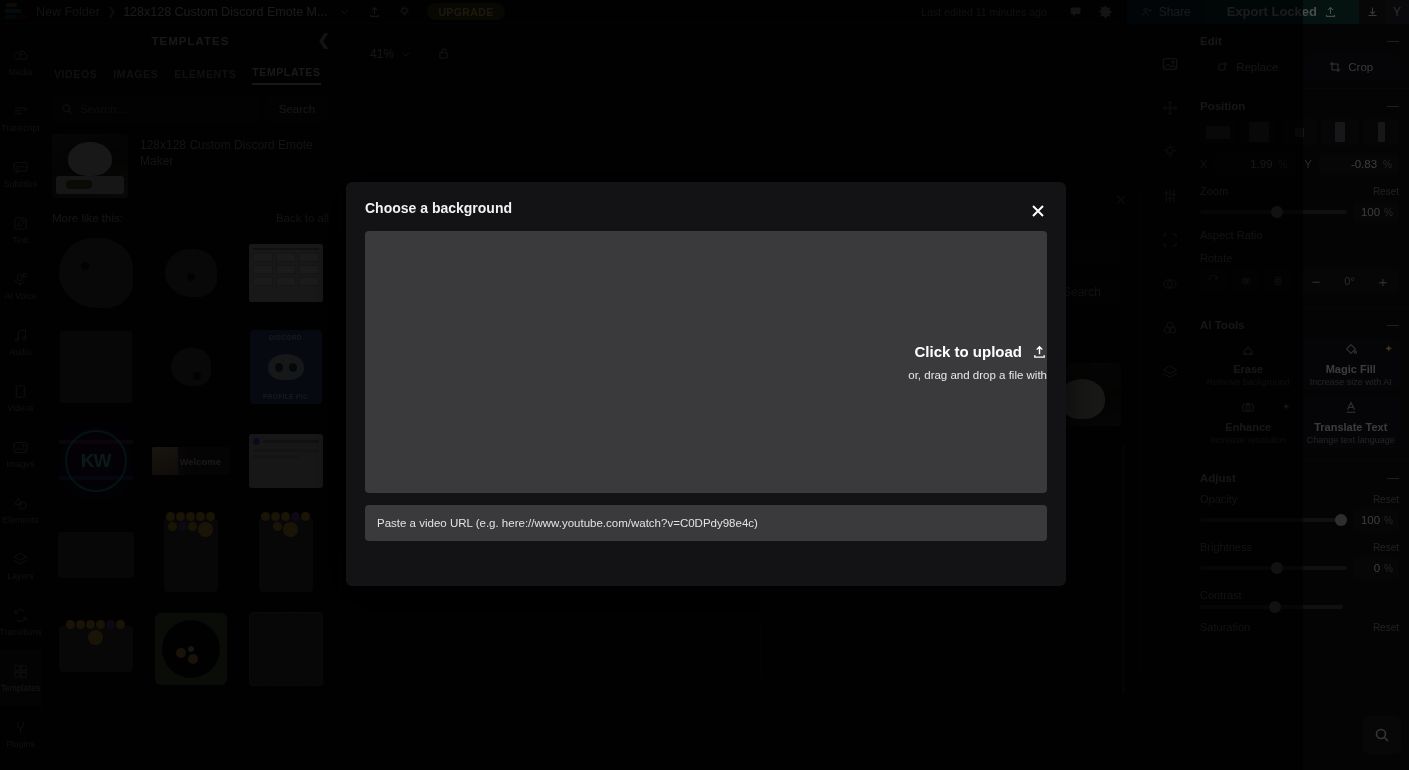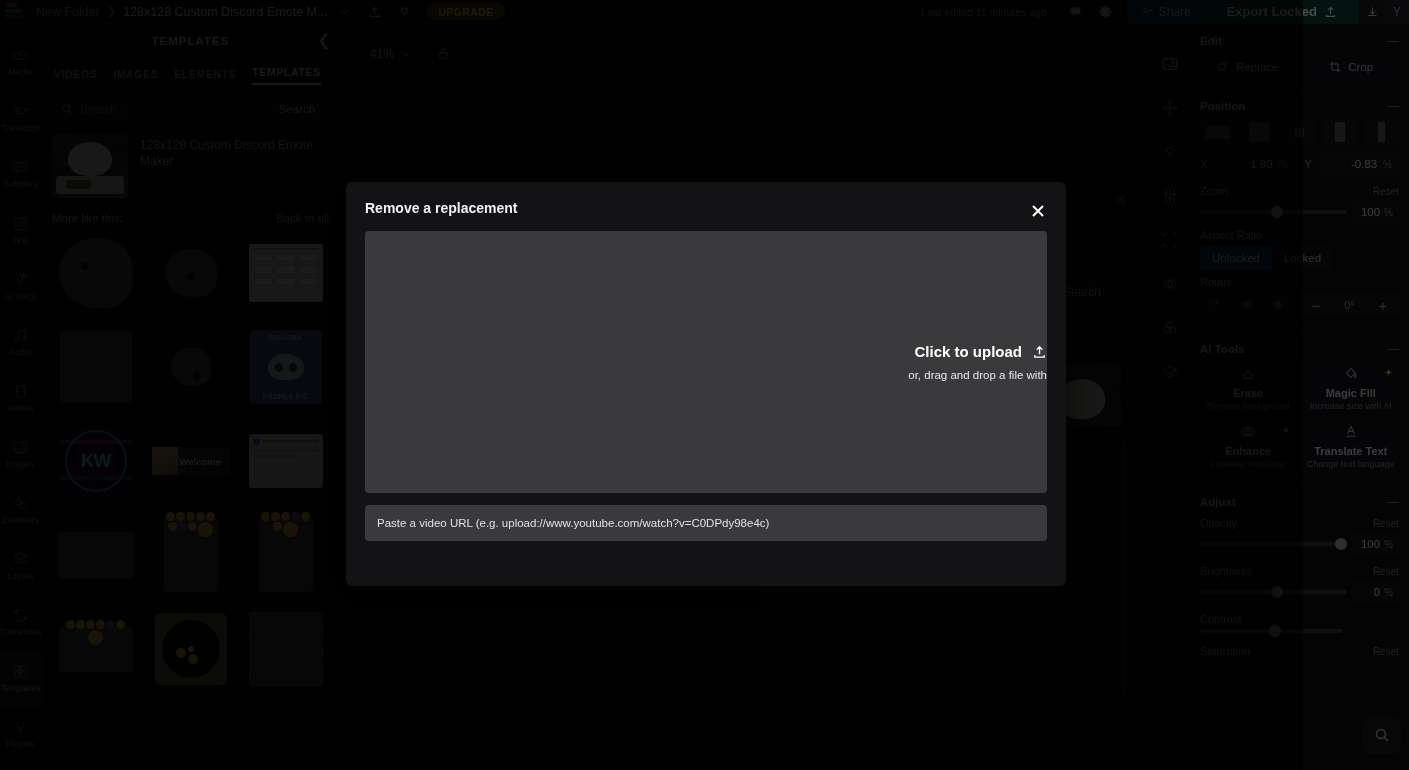--- a/index.html
+++ b/index.html
@@ -834,24 +834,20 @@
         <div class="track">
             <div class="knob" style="left:48%"></div>
           </div>
         <div class="numfield">
           <span class="numval">100</span>
           <span class="xypct">%</span>
         </div>
       </div>
 
       <div class="poslabel">Aspect Ratio</div>
-      <div class="seg">
-        <div class="segbtn on">Unlocked</div>
-        <div class="segbtn">Locked</div>
-      </div>
 
       <div class="poslabel">Rotate</div>
       <div class="rotrow">
         <div class="rotbtn">
           <svg viewBox="0 0 16 16">
               <path d="M12 5A5 5 0 103 8"></path>
               <path d="M12 2v3h-3"></path>
             </svg>
         </div>
         <div class="rotbtn">
@@ -970,35 +966,35 @@
             <path d="M10.5 10.5L14 14"></path>
           </svg>
       </div>
     </div>
 
   </div>
 
   <div class="scrim"></div>
 
   <div class="modal">
-    <div class="modal-title">Remove a replacement</div>
+    <div class="modal-title">Choose a background</div>
     <div class="modal-close">
       <svg viewBox="0 0 16 16" fill="none">
           <path d="M3 3l10 10M13 3L3 13"></path>
         </svg>
     </div>
 
     <div class="dropzone">
       <div class="dz-main">
         <span>Click to upload</span>
         <svg viewBox="0 0 16 16">
             <path d="M8 11V3M5 6l3-3 3 3M3 12v2h10v-2"></path>
           </svg>
       </div>
       <div class="dz-sub">or, drag and drop a file with</div>
     </div>
 
     <div class="urlfield">
-      <span class="uph">Paste a video URL (e.g. upload://www.youtube.com/watch?v=C0DPdy98e4c)</span>
+      <span class="uph">Paste a video URL (e.g. here://www.youtube.com/watch?v=C0DPdy98e4c)</span>
     </div>
   </div>
 
 </div>
 
 </body></html>

